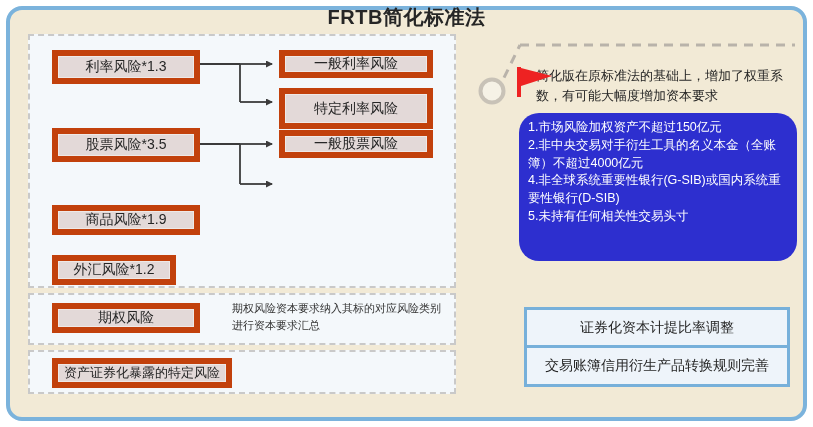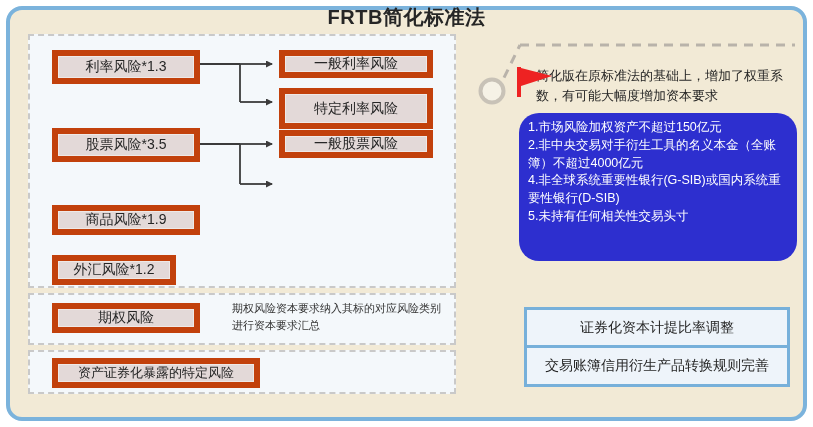--- a/index.html
+++ b/index.html
@@ -151,21 +151,21 @@
   <div class="pink-box inner-line" style="left:52px;  top:205px; width:148px; height:30px;">商品风险*1.9</div>
   <div class="pink-box inner-line" style="left:52px;  top:255px; width:124px; height:30px;text-align:center;">外汇风险*1.2</div>
 
   <div class="pink-box inner-line" style="left:279px; top:50px;  width:154px; height:28px;">一般利率风险</div>
   <div class="pink-box inner-line" style="left:279px; top:88px;  width:154px; height:41px;">特定利率风险</div>
   <div class="pink-box inner-line" style="left:279px; top:130px; width:154px; height:28px;">一般股票风险</div>
 
   <div class="pink-box inner-line" style="left:52px;  top:303px; width:148px; height:30px;">期权风险</div>
   <div class="note-text">期权风险资本要求纳入其标的对应风险类别进行资本要求汇总</div>
 
-  <div class="pink-box inner-line" style="left:52px;  top:358px; width:208px; height:30px; font-size:13px;">资产证券化暴露的特定风险</div>
+  <div class="pink-box inner-line" style="left:52px;  top:358px; width:180px; height:30px; font-size:13px;">资产证券化暴露的特定风险</div>
 
   <div class="callout-text">简化版在原标准法的基础上，增加了权重系数，有可能大幅度增加资本要求</div>
 
   <div class="blue-panel">
     <p>1.市场风险加权资产不超过150亿元</p>
     <p>2.非中央交易对手衍生工具的名义本金（全账簿）不超过4000亿元</p>
     <p>4.非全球系统重要性银行(G-SIB)或国内系统重要性银行(D-SIB)</p>
     <p>5.未持有任何相关性交易头寸</p>
   </div>
 

